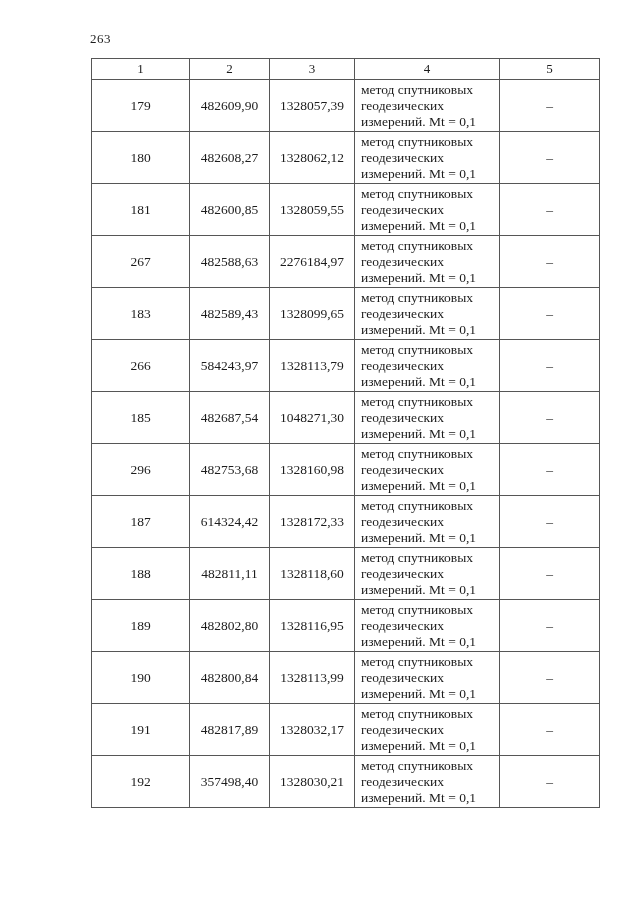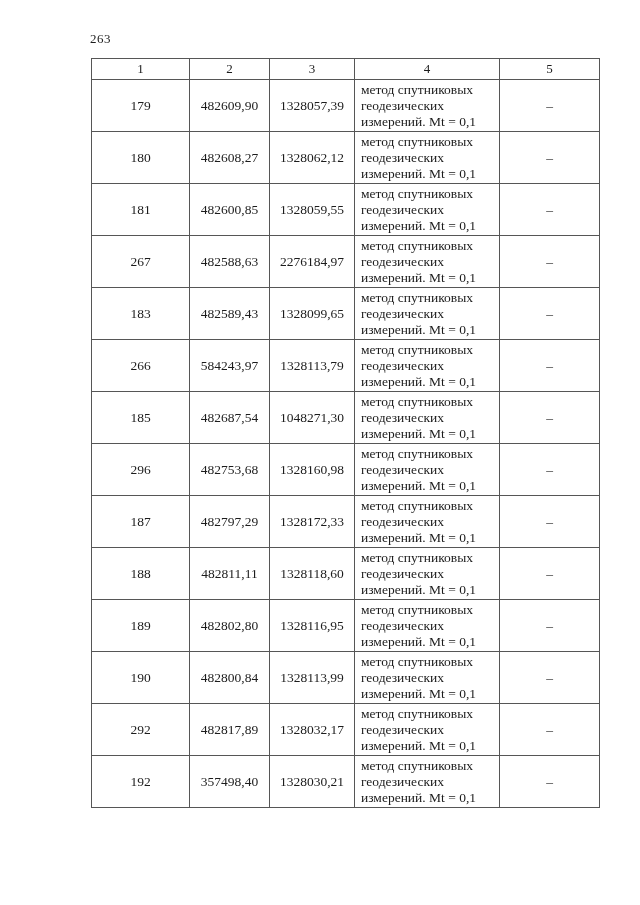--- a/index.html
+++ b/index.html
@@ -136,21 +136,21 @@
       </tr>
       <tr>
         <td class="c0">296</td>
         <td class="c1">482753,68</td>
         <td class="c2">1328160,98</td>
         <td class="c3">метод спутниковых геодезических измерений. Mt = 0,1</td>
         <td class="c4">–</td>
       </tr>
       <tr>
         <td class="c0">187</td>
-        <td class="c1">482797,29</td>
+        <td class="c1">614324,42</td>
         <td class="c2">1328172,33</td>
         <td class="c3">метод спутниковых геодезических измерений. Mt = 0,1</td>
         <td class="c4">–</td>
       </tr>
       <tr>
         <td class="c0">188</td>
         <td class="c1">482811,11</td>
         <td class="c2">1328118,60</td>
         <td class="c3">метод спутниковых геодезических измерений. Mt = 0,1</td>
         <td class="c4">–</td>
@@ -163,21 +163,21 @@
         <td class="c4">–</td>
       </tr>
       <tr>
         <td class="c0">190</td>
         <td class="c1">482800,84</td>
         <td class="c2">1328113,99</td>
         <td class="c3">метод спутниковых геодезических измерений. Mt = 0,1</td>
         <td class="c4">–</td>
       </tr>
       <tr>
-        <td class="c0">292</td>
+        <td class="c0">191</td>
         <td class="c1">482817,89</td>
         <td class="c2">1328032,17</td>
         <td class="c3">метод спутниковых геодезических измерений. Mt = 0,1</td>
         <td class="c4">–</td>
       </tr>
       <tr>
         <td class="c0">192</td>
         <td class="c1">357498,40</td>
         <td class="c2">1328030,21</td>
         <td class="c3">метод спутниковых геодезических измерений. Mt = 0,1</td>

